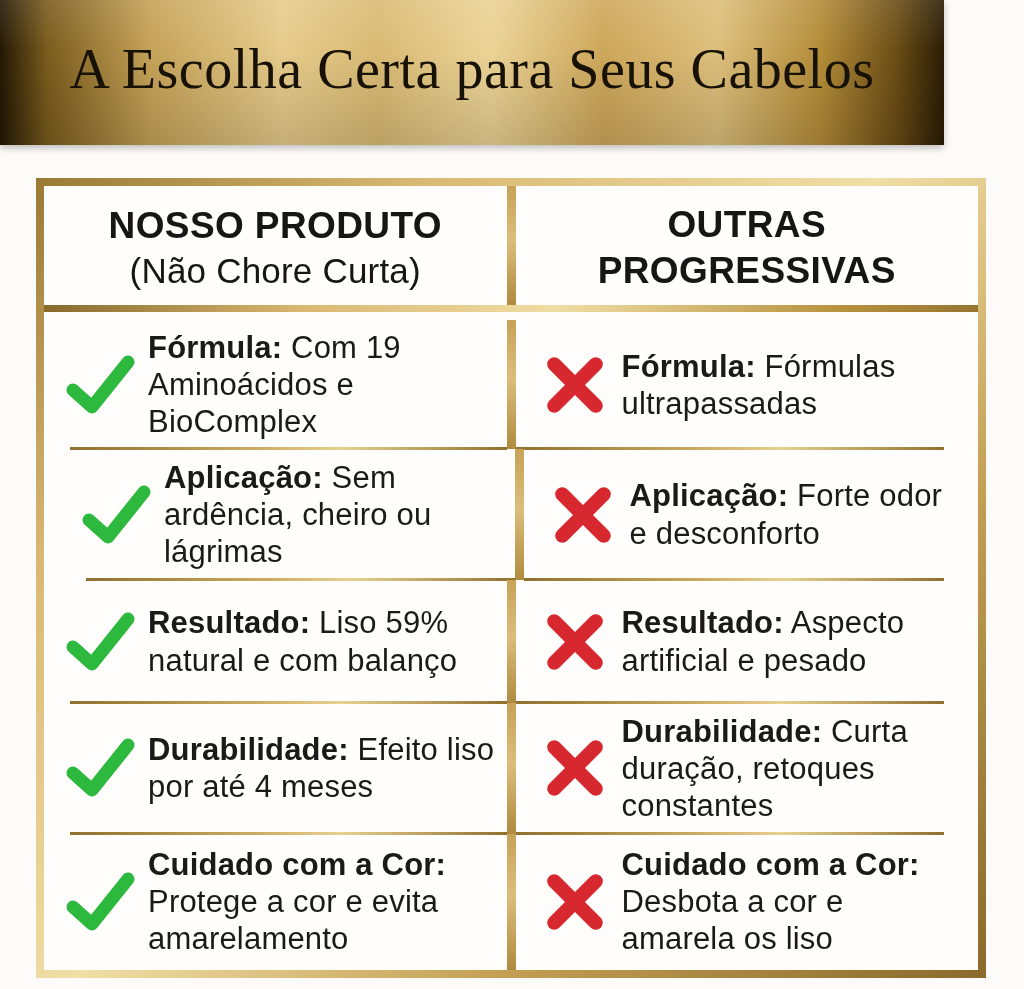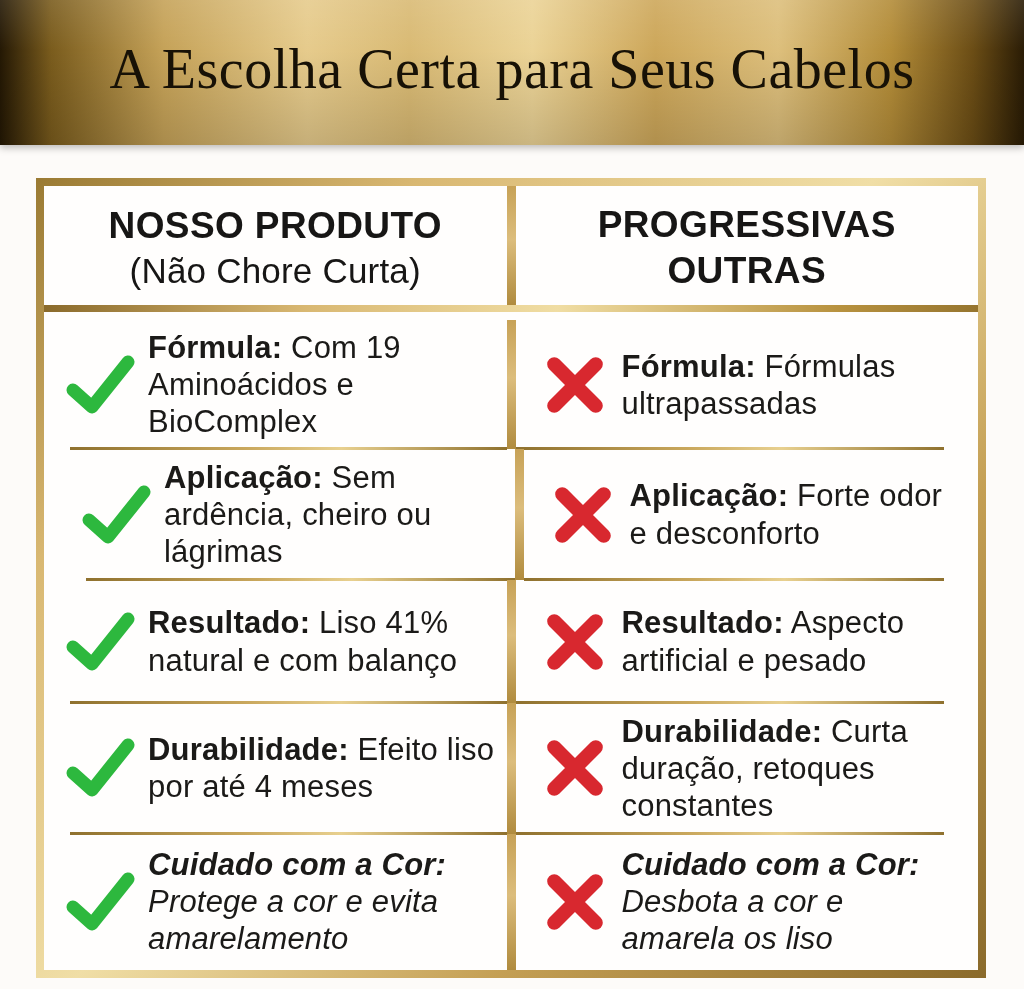--- a/index.html
+++ b/index.html
@@ -7,21 +7,21 @@
     width: 1024px; height: 989px;
     font-family: "Liberation Sans", "DejaVu Sans", sans-serif;
     background: #fdfbf9;
     overflow: hidden;
     position: relative;
   }
 
   
   .banner {
     position: absolute; top: 0; left: 0;
-    width: 1024px; height: 145px;
+    width: 944px; height: 145px;
     background:
       linear-gradient(180deg, rgba(255,255,255,0.10) 0%, rgba(0,0,0,0.00) 35%, rgba(0,0,0,0.14) 100%),
       linear-gradient(90deg, #241804 0%, #7a5c1d 5%, #c5a258 16%, #e6cb8c 30%, #d9ba74 40%,
                       #ebd396 52%, #cda75a 64%, #ddbf7c 76%, #b38c38 87%, #6b4d15 95%, #2a1c05 100%);
     display: flex; align-items: center; justify-content: center;
     box-shadow: 0 3px 7px rgba(0,0,0,0.25);
   }
   .banner-title {
     font-family: "Liberation Serif", "DejaVu Serif", serif;
     font-size: 56px; font-weight: 400;
@@ -60,21 +60,21 @@
   .header-line-normal { font-size: 35px; font-weight: 400; letter-spacing: 0.2px; }
   .header-sep {
     flex: 0 0 7px;
     background: linear-gradient(90deg, #8a6a2b 0%, #d9b872 28%, #f0dda3 55%, #b8923f 85%, #96752f 100%);
   }
 
   
   .body-rows { flex: 1 1 auto; display: flex; flex-direction: column; }
   .body-row { position: relative; }
   .row-h1 { flex: 131 1 0; margin-top: 8px; } .row-h2 { flex: 132 1 0; padding-left: 16px; } .row-h3 { flex: 125 1 0; }
-  .row-h4 { flex: 132 1 0; } .row-h5 { flex: 138 1 0; font-style: italic; }
+  .row-h4 { flex: 132 1 0; } .row-h5 { flex: 138 1 0; }
 
   .cell {
     display: flex; align-items: center;
     position: relative;
     min-width: 0;
   }
   .cell-left  { padding: 6px 10px 6px 18px; }
   .cell-right { padding: 6px 14px 6px 20px; }
 
   
@@ -110,22 +110,22 @@
 <div class="table-outer">
   <div class="table-inner">
 
     <div class="grid-row header-row">
       <div class="header-cell">
         <div class="header-line-bold">NOSSO PRODUTO</div>
         <div class="header-line-normal">(Não Chore Curta)</div>
       </div>
       <div class="v-divider"></div>
       <div class="header-cell">
+        <div class="header-line-bold">OUTRAS</div>
         <div class="header-line-bold">PROGRESSIVAS</div>
-        <div class="header-line-bold">OUTRAS</div>
       </div>
     </div>
 
     <div class="header-sep"></div>
 
     <div class="body-rows">
 
       <div class="grid-row body-row row-h1">
         <div class="cell cell-left">
           <div class="icon-box">
@@ -166,21 +166,21 @@
         </div>
       </div>
 
       <div class="grid-row body-row row-h3">
         <div class="cell cell-left">
           <div class="icon-box">
             <svg width="70" height="62" viewBox="0 0 70 62">
                 <path d="M7 36 L26 53 L62 8" fill="none" stroke="#2db83e" stroke-width="13" stroke-linecap="round" stroke-linejoin="round"></path>
               </svg>
           </div>
-          <p class="cell-text"><strong>Resultado:</strong> <span>Liso 41% natural e com balanço</span></p>
+          <p class="cell-text"><strong>Resultado:</strong> <span>Liso 59% natural e com balanço</span></p>
         </div>
         <div class="v-divider"></div>
         <div class="cell cell-right">
           <div class="icon-box">
             <svg width="66" height="66" viewBox="0 0 70 70">
                 <path d="M13 13 L57 57 M57 13 L13 57" fill="none" stroke="#d8282f" stroke-width="15" stroke-linecap="round"></path>
               </svg>
           </div>
           <p class="cell-text"><strong>Resultado:</strong> <span>Aspecto artificial e pesado</span></p>
         </div>

